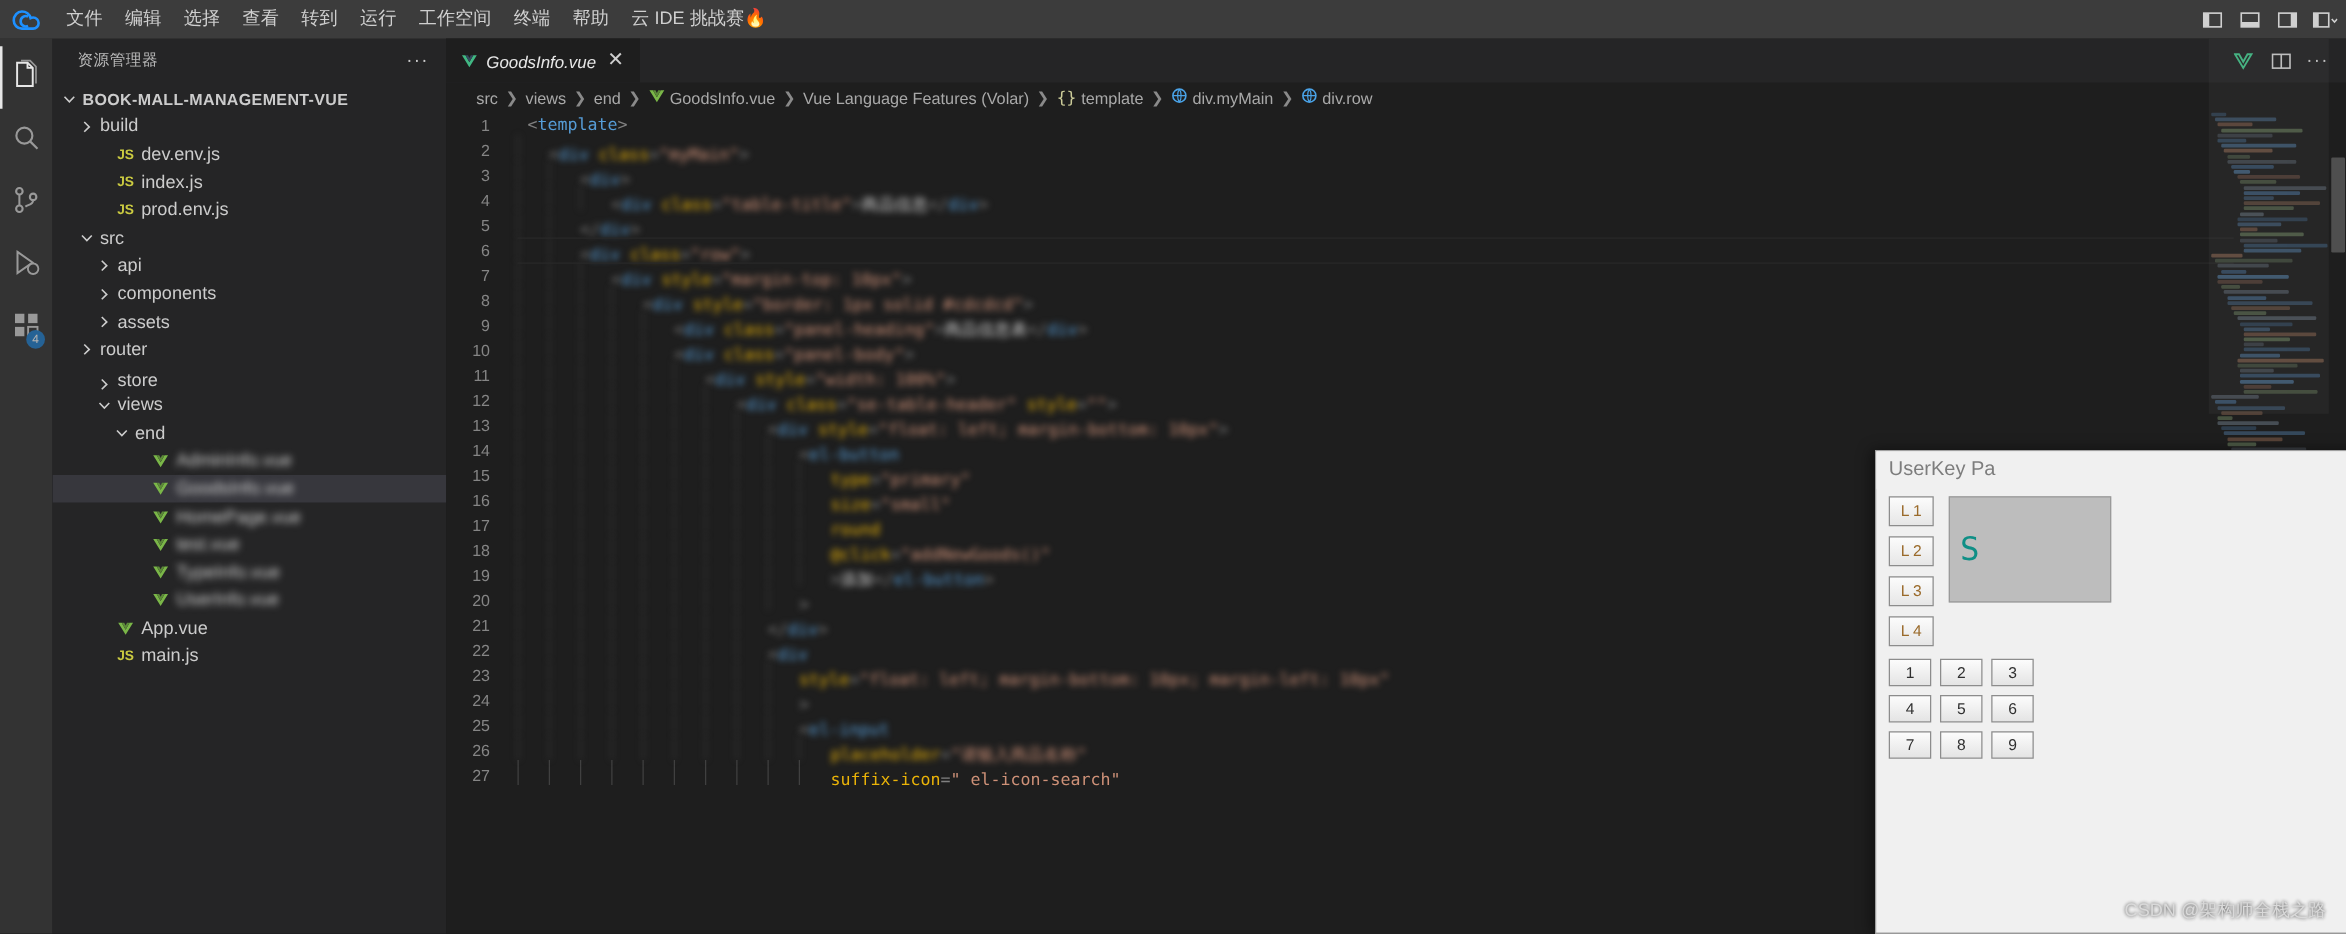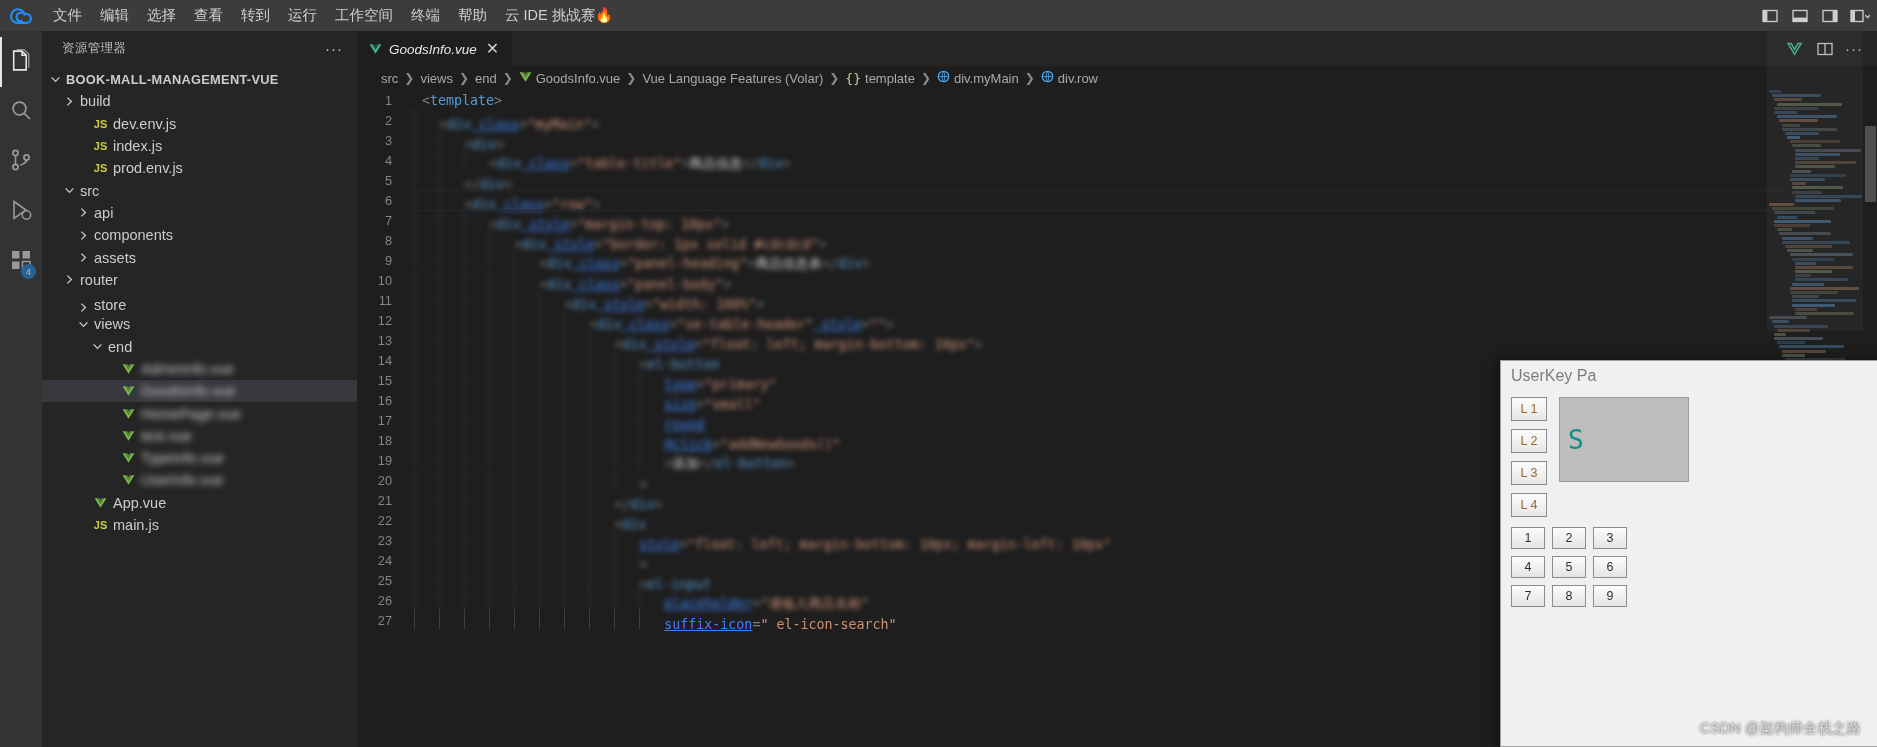--- a/index.html
+++ b/index.html
@@ -212,21 +212,21 @@
     width: 57px; min-width: 57px;
     text-align: right;
     padding-right: 22px;
     color: #858585;
     font-size: 12.8px;
     font-family: "Liberation Sans", sans-serif;
   }
   .codetext { color: #9cdcfe; }
   .tk-tag { color: #569cd6; }
   .tk-punct { color: #808080; }
-  .tk-attr { color: #3b82f6; text-decoration: underline; }
+  .tk-attr { color: #eab308; }
   .tk-str { color: #ce9178; }
   .tk-txt { color: #d4d4d4; }
   .indent-guide {
     border-left: 1px solid #404040;
     display: inline-block;
     height: 20px;
     width: 0;
   }
   .cur-line-border {
     position: absolute;

